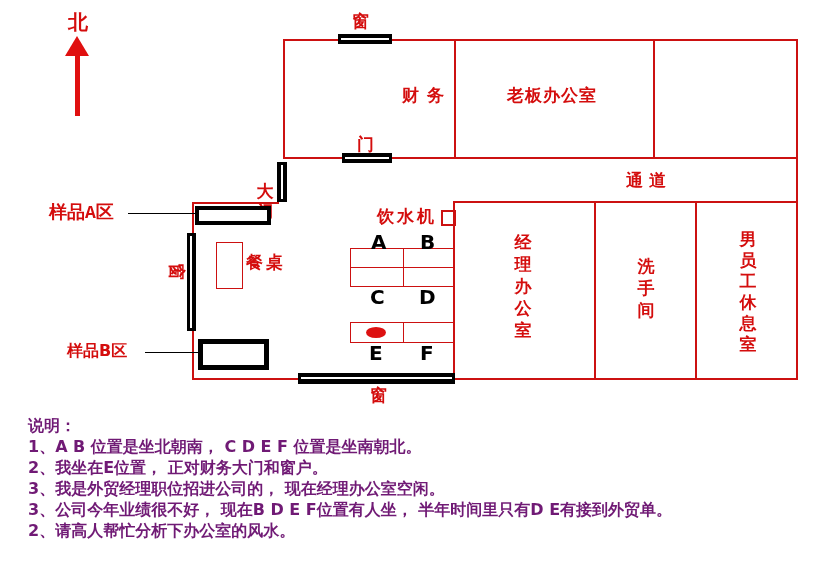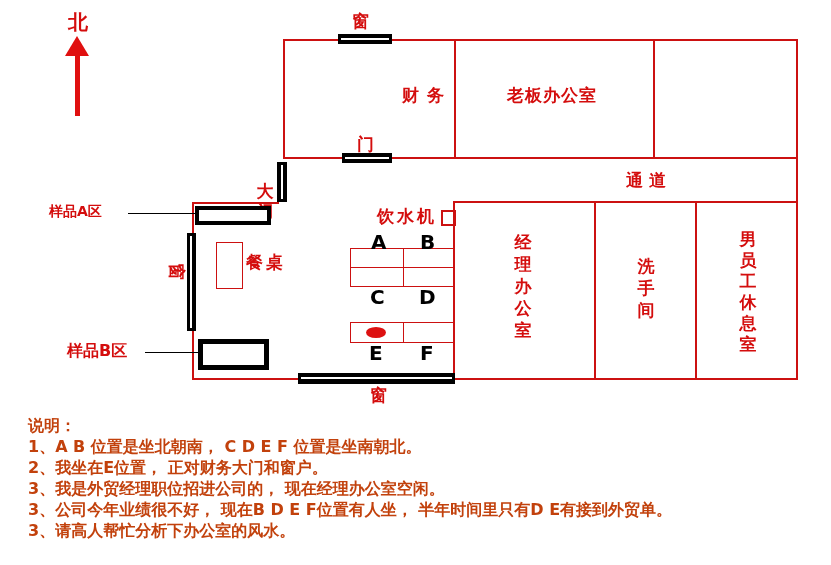--- a/index.html
+++ b/index.html
@@ -15,21 +15,21 @@
   .rot90{transform:rotate(90deg);}
   .seat{position:absolute;color:#000;font-weight:bold;font-size:20px;line-height:1;}
   .redbox{position:absolute;border:1px solid #cc1111;background:transparent;}
   .samplebox{position:absolute;background:#fff;border:4px solid #000;}
   .callout{position:absolute;height:1px;background:#000;}
   .arrow-line{position:absolute;left:75px;top:54px;width:5px;height:62px;background:#e01010;}
   .arrow-head{position:absolute;left:65px;top:36px;width:0;height:0;
               border-left:12px solid transparent;border-right:12px solid transparent;
               border-bottom:20px solid #e01010;}
   .ellipse{position:absolute;left:366px;top:327px;width:20px;height:11px;background:#dd1111;border-radius:50%;}
-  .notes{position:absolute;left:28px;top:415px;color:#c2410c;font-weight:bold;font-size:16px;line-height:21px;}
+  .notes{position:absolute;left:28px;top:415px;color:#701a75;font-weight:bold;font-size:16px;line-height:21px;}
   .notes div{white-space:nowrap;}
   .deskline-h{position:absolute;left:0;top:18px;width:100%;height:1px;background:#cc1111;}
   .deskline-v{position:absolute;left:52px;top:0;width:1px;height:100%;background:#cc1111;}
 </style>
 </head>
 <body>
 
 <div id="canvas">
 
   <div class="redlabel" style="left:68px;top:12px;font-size:20px;">北</div>
@@ -73,21 +73,21 @@
   <div class="redlabel vtext" style="left:635px;top:255px;">洗手间</div>
   <div class="redlabel vtext" style="left:737px;top:229px;line-height:21px;">男员工休息室</div>
 
   <div class="redlabel" style="left:352px;top:13px;">窗</div>
   <div class="redlabel" style="left:357px;top:136px;">门</div>
   <div class="redlabel vtext" style="left:255px;top:173px;width:20px;line-height:20px;margin-top:8px;">大门</div>
   <div class="redlabel rot90" style="left:168px;top:263px;">窗</div>
   <div class="redlabel" style="left:370px;top:387px;">窗</div>
   <div class="redlabel" style="left:377px;top:208px;letter-spacing:3px;">饮水机</div>
   <div class="redlabel" style="left:246px;top:254px;letter-spacing:3px;">餐桌</div>
-  <div class="redlabel" style="left:49px;top:204px;font-size:14px;">样品A区</div>
+  <div class="redlabel" style="left:49px;top:204px;font-size:18px;font-family:Liberation Mono, monospace;">样品A区</div>
   <div class="redlabel" style="left:67px;top:343px;font-size:16px;">样品B区</div>
 
   <div class="redbox" style="left:441px;top:210px;width:11px;height:12px;border-width:2px;"></div>
   <div class="redbox" style="left:216px;top:242px;width:25px;height:45px;"></div>
   <div class="samplebox" style="left:195px;top:206px;width:68px;height:11px;"></div>
   <div class="samplebox" style="left:198px;top:339px;width:61px;height:21px;border-width:5px;"></div>
   <div class="callout" style="left:128px;top:213px;width:67px;"></div>
   <div class="callout" style="left:145px;top:352px;width:53px;"></div>
 
   <div class="redbox" style="left:350px;top:248px;width:103px;height:37px;">
@@ -105,16 +105,16 @@
   <div class="seat" style="left:419px;top:287px;">D</div>
   <div class="seat" style="left:369px;top:343px;">E</div>
   <div class="seat" style="left:420px;top:343px;">F</div>
 
   <div class="notes">
     <div>说明：</div>
     <div>1、A B 位置是坐北朝南， C D E F 位置是坐南朝北。</div>
     <div>2、我坐在E位置， 正对财务大门和窗户。</div>
     <div>3、我是外贸经理职位招进公司的， 现在经理办公室空闲。</div>
     <div>3、公司今年业绩很不好， 现在B D E F位置有人坐， 半年时间里只有D E有接到外贸单。</div>
-    <div>3、请高人帮忙分析下办公室的风水。</div>
+    <div>2、请高人帮忙分析下办公室的风水。</div>
   </div>
 
 </div>
 
 </body></html>

